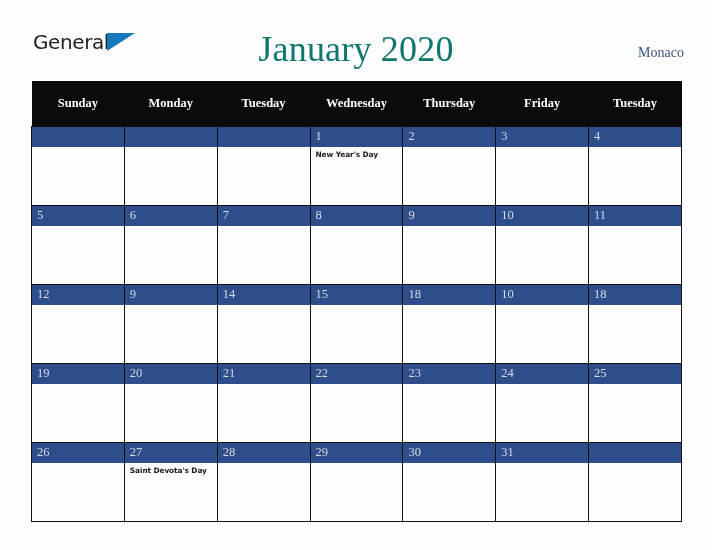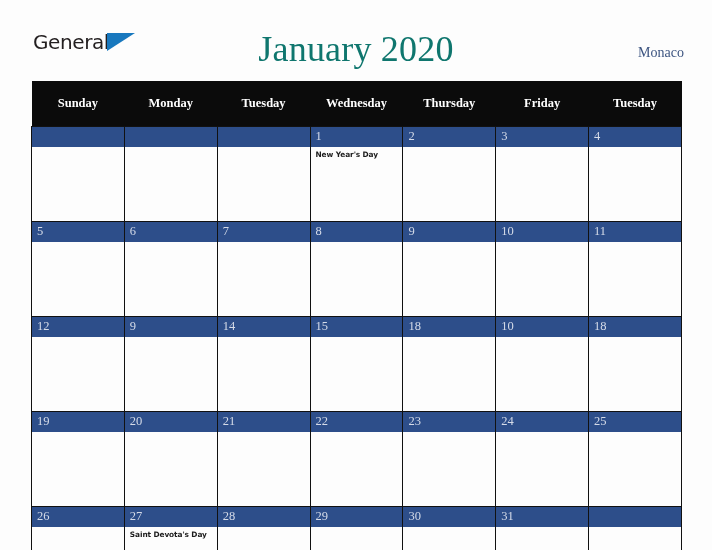--- a/index.html
+++ b/index.html
@@ -115,21 +115,21 @@
     line-height: 17px;
     padding: 1px 0 2px 5px;
     color: #d5dbe8;
     font-family: "Liberation Serif", serif;
     font-size: 12.5px;
   }
   .daynum-band.empty {
     color: transparent;
   }
   .cell-body {
-    padding: 2px 3px 16px 5px;
+    padding: 2px 3px 0 5px;
     height: 56px;
     overflow: hidden;
   }
   .event {
     font-family: "DejaVu Sans", sans-serif;
     font-size: 7.4px;
     font-weight: bold;
     color: #1c1c1c;
     line-height: 11px;
     letter-spacing: -0.1px;

